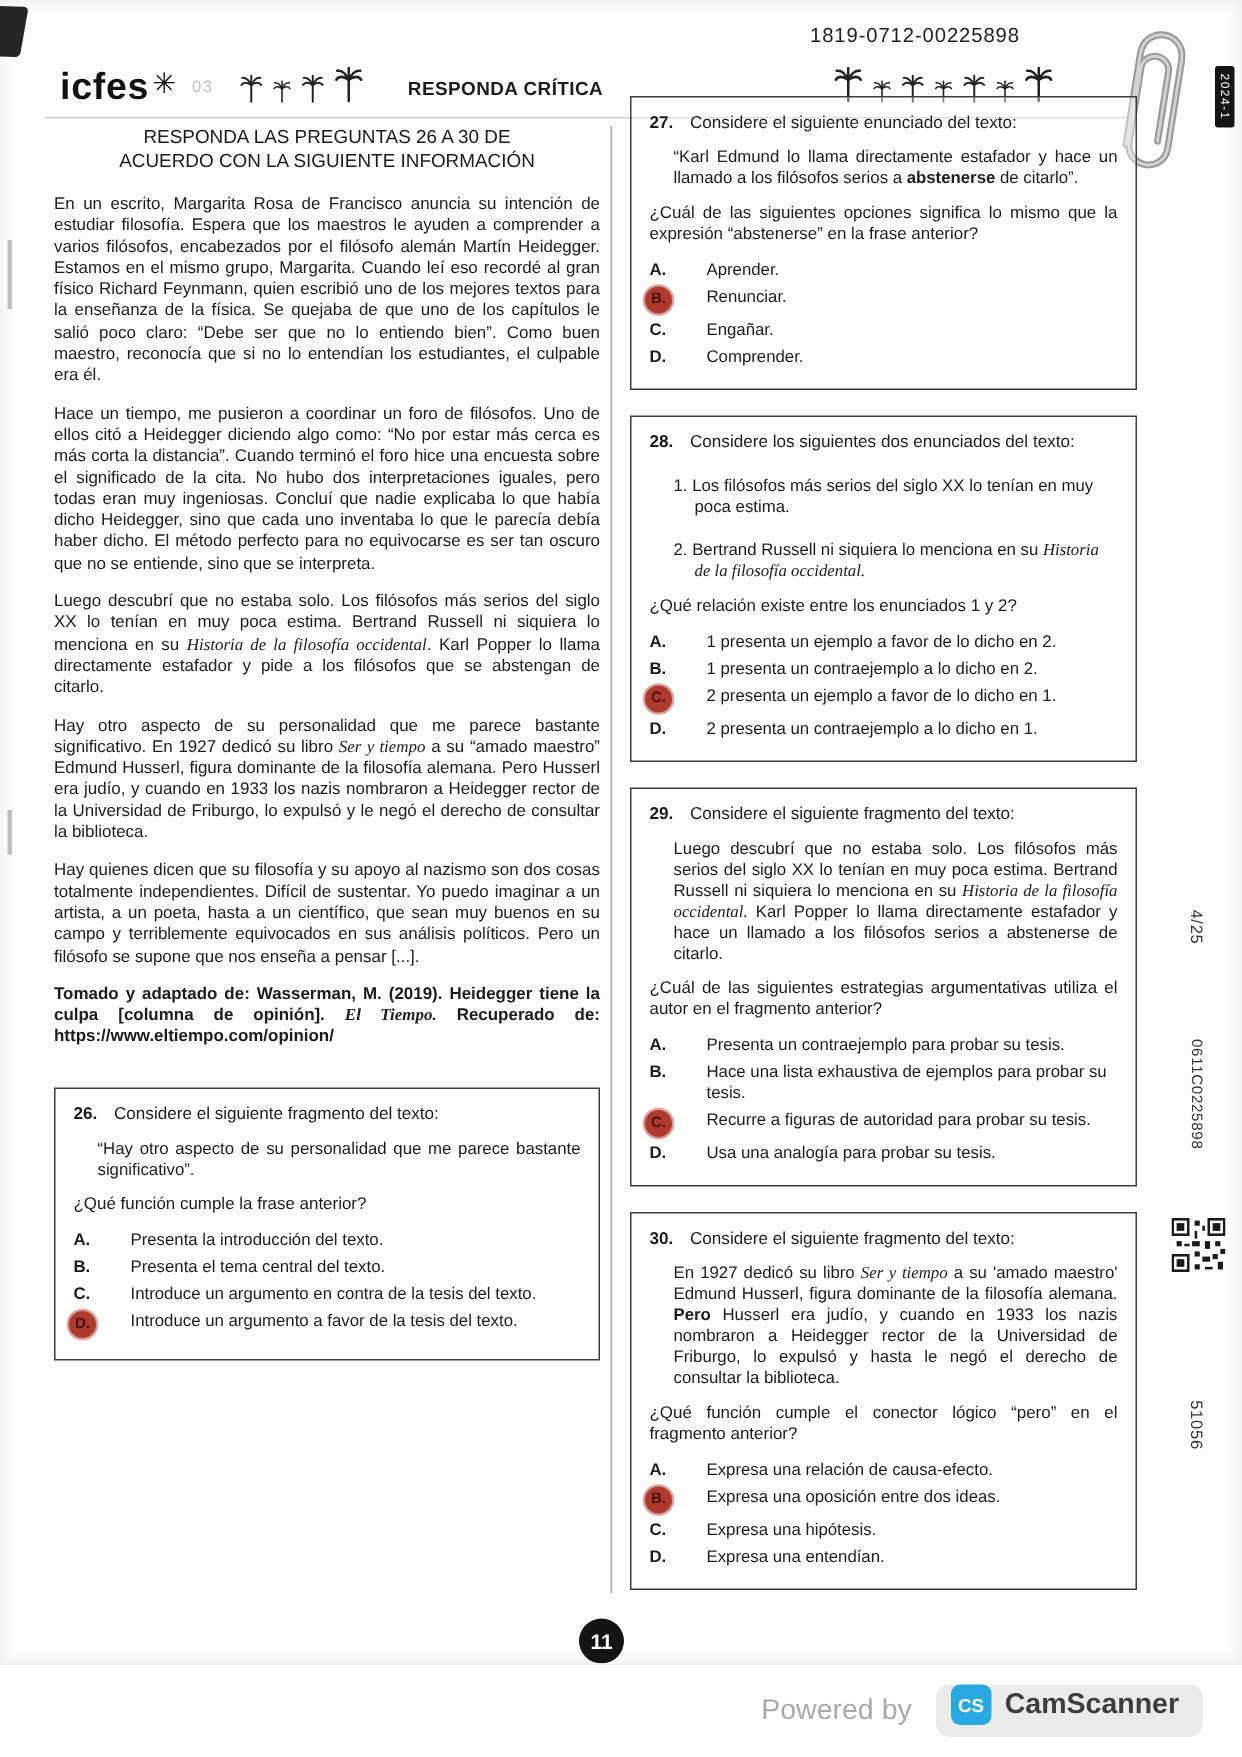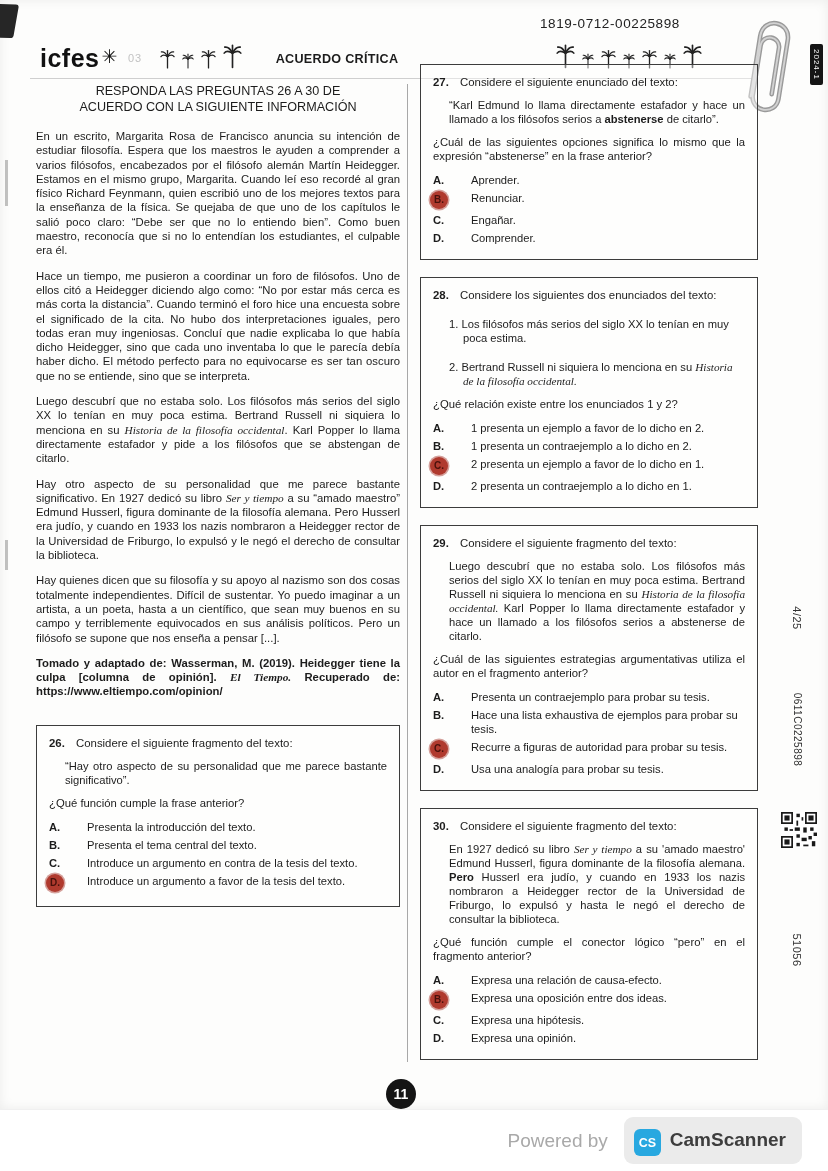--- a/index.html
+++ b/index.html
@@ -101,22 +101,22 @@
 
   
   .footer-bar {
     position:absolute; left:0; right:0; bottom:0; height:62px;
     background:#ffffff; border-top:1px solid #f0f0f0;
     display:flex; align-items:center; justify-content:flex-end;
     padding-right:26px; gap:16px; box-sizing:border-box;
   }
   .powered-by { font-size:19px; color:#a9a9a9; }
   .cs-badge {
-    display:flex; gap:9px;
-    background:#ebebeb; border-radius:9px; padding:12px 16px 8px 10px;
+    display:flex; align-items:center; gap:9px;
+    background:#ebebeb; border-radius:9px; padding:0 16px 8px 10px;
   }
   .cs-square {
     width:27px; height:27px; border-radius:6px;
     background:#28a8e0; color:#fff; font-weight:700; font-size:12.5px;
     display:flex; align-items:center; justify-content:center;
   }
   .cs-name { font-size:19px; font-weight:700; color:#3d3d3d; }
 </style>
 </head>
 <body>
@@ -171,21 +171,21 @@
           <path d="M8 21 L8 9"></path>
           <path d="M8 9 C5 7 2.5 7 1 9"></path>
           <path d="M8 9 C11 7 13.5 7 15 9"></path>
           <path d="M8 9 C6 5 4 3.5 1.5 4"></path>
           <path d="M8 9 C10 5 12 3.5 14.5 4"></path>
           <path d="M8 9 L8 2.5"></path>
         </g>
       </svg>
   </div>
 
-  <div class="header-title">ACUERDO CRÍTICA</div>
+  <div class="header-title">RESPONDA CRÍTICA</div>
 
   <div class="palm-group right">
     <svg class="palm l" viewBox="0 0 16 22">
         <g fill="none" stroke="#222" stroke-width="1.4" stroke-linecap="round">
           <path d="M8 21 L8 9"></path>
           <path d="M8 9 C5 7 2.5 7 1 9"></path>
           <path d="M8 9 C11 7 13.5 7 15 9"></path>
           <path d="M8 9 C6 5 4 3.5 1.5 4"></path>
           <path d="M8 9 C10 5 12 3.5 14.5 4"></path>
           <path d="M8 9 L8 2.5"></path>
@@ -407,21 +407,21 @@
         <div class="opt">
           <span class="opt-letter"><span class="letter-chip answer-marked">B.</span></span>
           <span class="opt-text">Expresa una oposición entre dos ideas.</span>
         </div>
         <div class="opt">
           <span class="opt-letter"><span class="letter-chip">C.</span></span>
           <span class="opt-text">Expresa una hipótesis.</span>
         </div>
         <div class="opt">
           <span class="opt-letter"><span class="letter-chip">D.</span></span>
-          <span class="opt-text">Expresa una opinión.</span>
+          <span class="opt-text">Expresa una entendían.</span>
         </div>
       </div>
     </div>
   </div>
 
   <div class="vtext pfrac">4/25</div>
   <div class="vtext bcode">0611C0225898</div>
   <svg class="qr" viewBox="0 0 21 21">
     <rect width="21" height="21" fill="#fff"></rect>
     <g fill="#1a1a1a">

